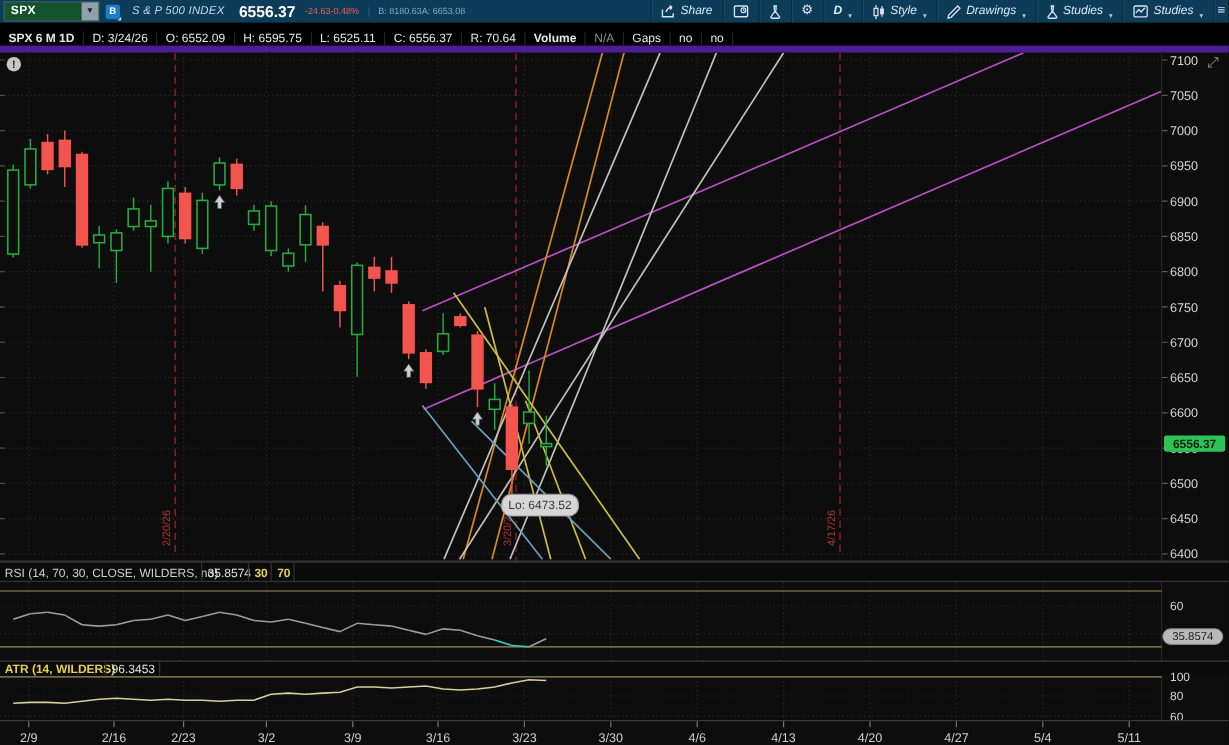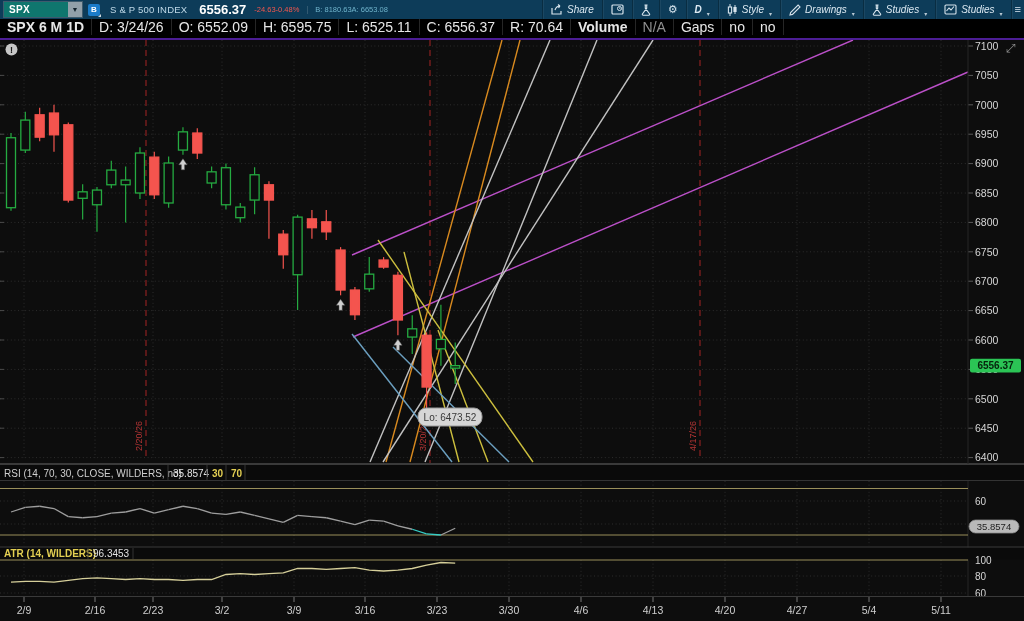--- a/index.html
+++ b/index.html
@@ -1,38 +1,38 @@
 <!DOCTYPE html>
 <html><head>
 <meta charset="utf-8">
 <style>
   html,body{margin:0;padding:0;background:#000;width:1024px;height:621px;overflow:hidden;
     font-family:"Liberation Sans","DejaVu Sans",sans-serif;-webkit-font-smoothing:antialiased;}
   
   .toolbar{height:19px;background:#0d3c59;display:flex;align-items:center;color:#dce9f2;font-size:10px;}
-  .symbol-box{display:flex;align-items:stretch;height:15px;margin-left:3px;background:#0f766e;border:1px solid #3e5b6d;width:78px;}
+  .symbol-box{display:flex;align-items:stretch;height:15px;margin-left:3px;background:#14532d;border:1px solid #3e5b6d;width:78px;}
   .symbol-box .sym{flex:1;color:#fff;font-weight:bold;font-size:10px;line-height:15px;padding-left:5px;letter-spacing:.3px;}
   .symbol-box .dd{width:14px;background:#92a0a9;color:#14242f;font-size:7px;line-height:15px;text-align:center;}
   .b-badge{width:12px;height:12px;background:#1b7cc9;border-radius:2px;color:#fff;font-size:8px;font-weight:bold;
     display:flex;align-items:center;justify-content:center;margin-left:5px;position:relative;}
   .b-badge::after{content:"";position:absolute;right:-1px;bottom:-1px;border-left:3px solid transparent;border-bottom:3px solid #cfd8de;}
-  .desc{margin-left:10px;color:#bfd9e8;font-size:9.5px;letter-spacing:.2px;}
+  .desc{margin-left:10px;color:#bfd9e8;font-size:9.5px;letter-spacing:.2px;font-style:italic;}
   .last{margin-left:12px;color:#fff;font-weight:bold;font-size:13px;}
   .stack{display:flex;flex-direction:row;justify-content:center;margin-left:8px;line-height:8px;font-size:7.5px;}
   .chg{color:#f4574d;text-align:right;}
   .ba{color:#6fb3cb;border-left:1px solid rgba(255,255,255,.15);padding-left:7px;}
   .tb-right{margin-left:auto;display:flex;align-items:center;height:100%;}
   .tb-btn{display:flex;align-items:center;gap:4px;padding:0 8px;height:100%;border-left:1px solid rgba(0,0,0,.25);
     box-shadow:inset 1px 0 0 rgba(255,255,255,.06);cursor:pointer;white-space:nowrap;font-style:italic;}
   .tb-btn svg{display:block;}
   .tb-btn .glyph{font-size:11px;line-height:11px;color:#d7e4ed;}
   .caret{font-size:6px;color:#b9c9d4;align-self:flex-end;margin-bottom:2px;margin-left:1px;}
   .caret::before{content:"\25BE";}
   
-  .infobar{height:19px;background:#000;display:flex;align-items:flex-start;font-size:14px;color:#e6e6e6;border-bottom:2px solid #4c1d95;}
+  .infobar{height:19px;background:#000;display:flex;align-items:flex-end;font-size:10px;color:#e6e6e6;border-bottom:6px solid #4c1d95;}
   .cell{display:flex;align-items:center;padding:0 7px;border-right:1px solid #262626;white-space:nowrap;}
   .cell.bold{font-weight:bold;}
   .cell.dim{color:#8f8f8f;}
   
   #chart{position:relative;width:1024px;height:583px;background:#0d0d0d;}
   svg text{font-family:"Liberation Sans","DejaVu Sans",sans-serif;}
 </style>
 </head>
 <body>
 

